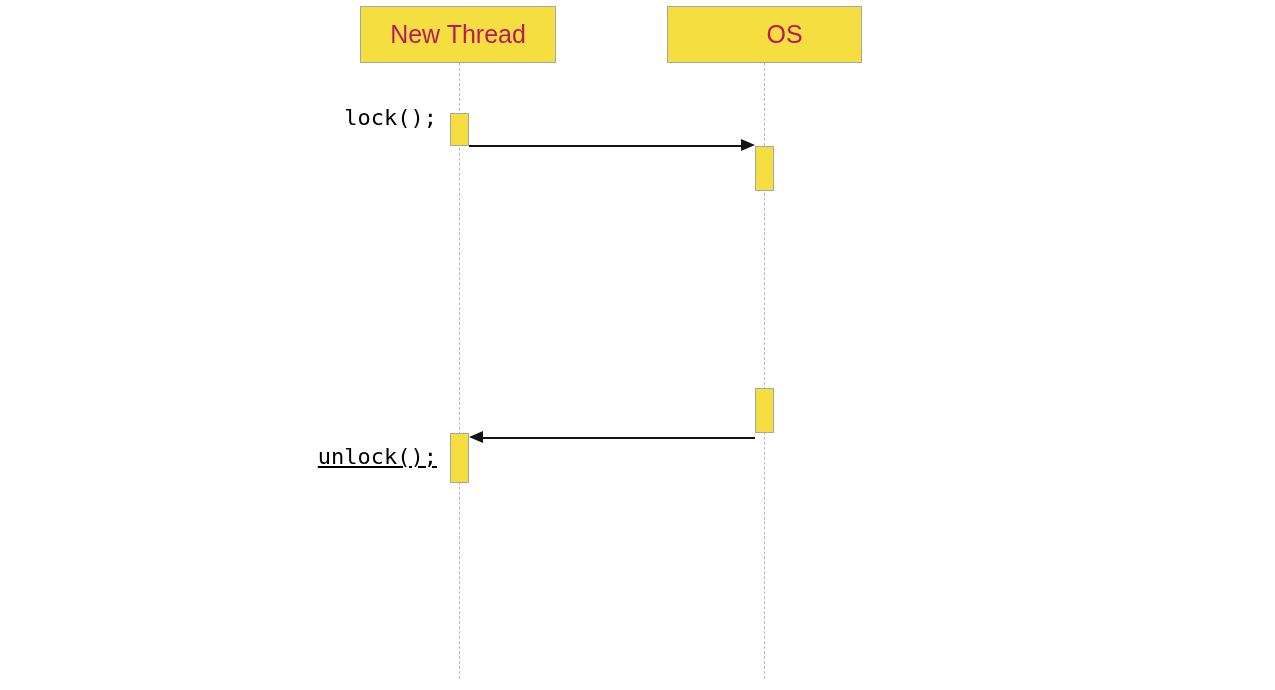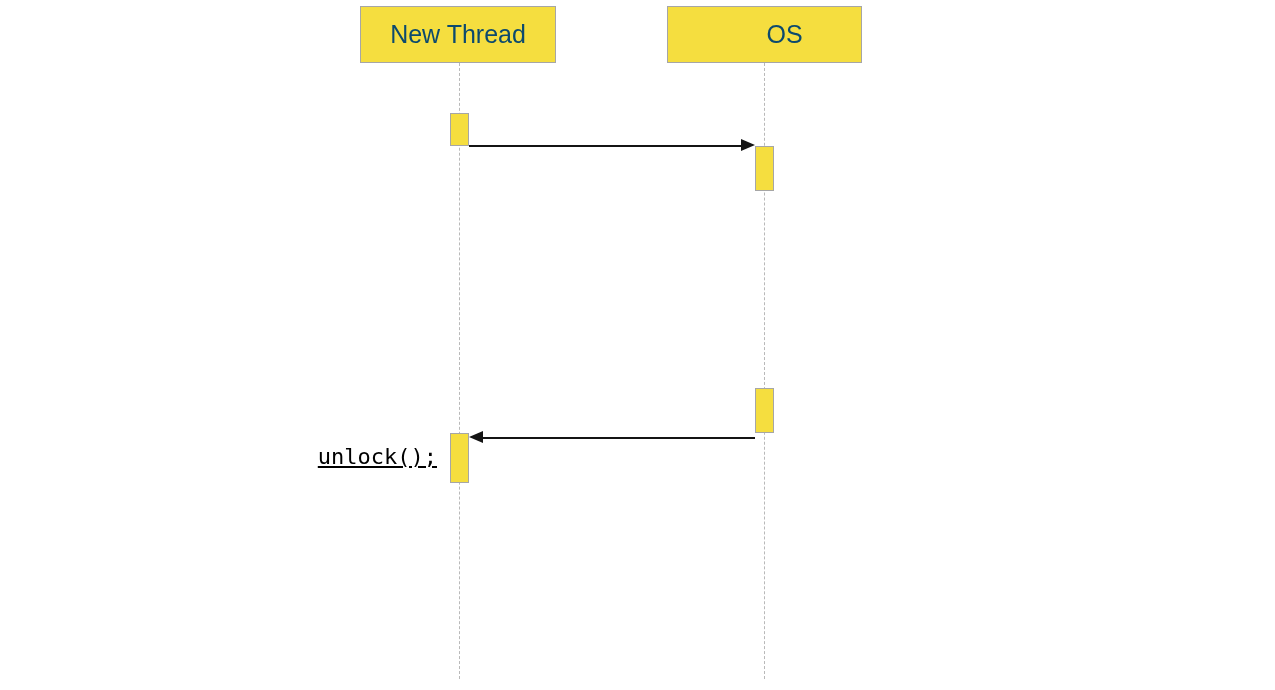--- a/index.html
+++ b/index.html
@@ -29,21 +29,21 @@
     box-sizing: border-box;
     background: #F5DE3F;
     border: 1px solid #A6A6A6;
     display: flex;
     align-items: center;
     justify-content: center;
   }
   .participant-label {
     font-family: "Liberation Sans", sans-serif;
     font-size: 25px;
-    color: #0c4a6e;
+    color: #be185d;
     line-height: 1;
     white-space: nowrap;
   }
 
   
   .lifeline {
     position: absolute;
     width: 0;
     border-left: 1px dashed #B9B9B9;
   }
@@ -109,18 +109,19 @@
   <div class="activation" style="left:450px; top:113px; width:19px; height:33px;"></div>
 
   <div class="activation" style="left:755px; top:146px; width:19px; height:45px;"></div>
 
   <div class="activation" style="left:755px; top:388px; width:19px; height:45px;"></div>
 
   <div class="activation" style="left:450px; top:433px; width:19px; height:50px;"></div>
 
   <div class="message-line" style="left:469px; top:145px; width:272px;"></div>
   <div class="arrowhead right" style="left:741px; top:139px;"></div>
+  <div class="message-caption" style="left:237px; top:107px; width:200px;">lock();</div>
 
   <div class="message-line" style="left:483px; top:437px; width:272px;"></div>
   <div class="arrowhead left" style="left:469px; top:431px;"></div>
   <div class="message-caption" style="left:237px; top:446px; width:200px;text-decoration:underline;">unlock();</div>
 
 </div>
 
 </body></html>

